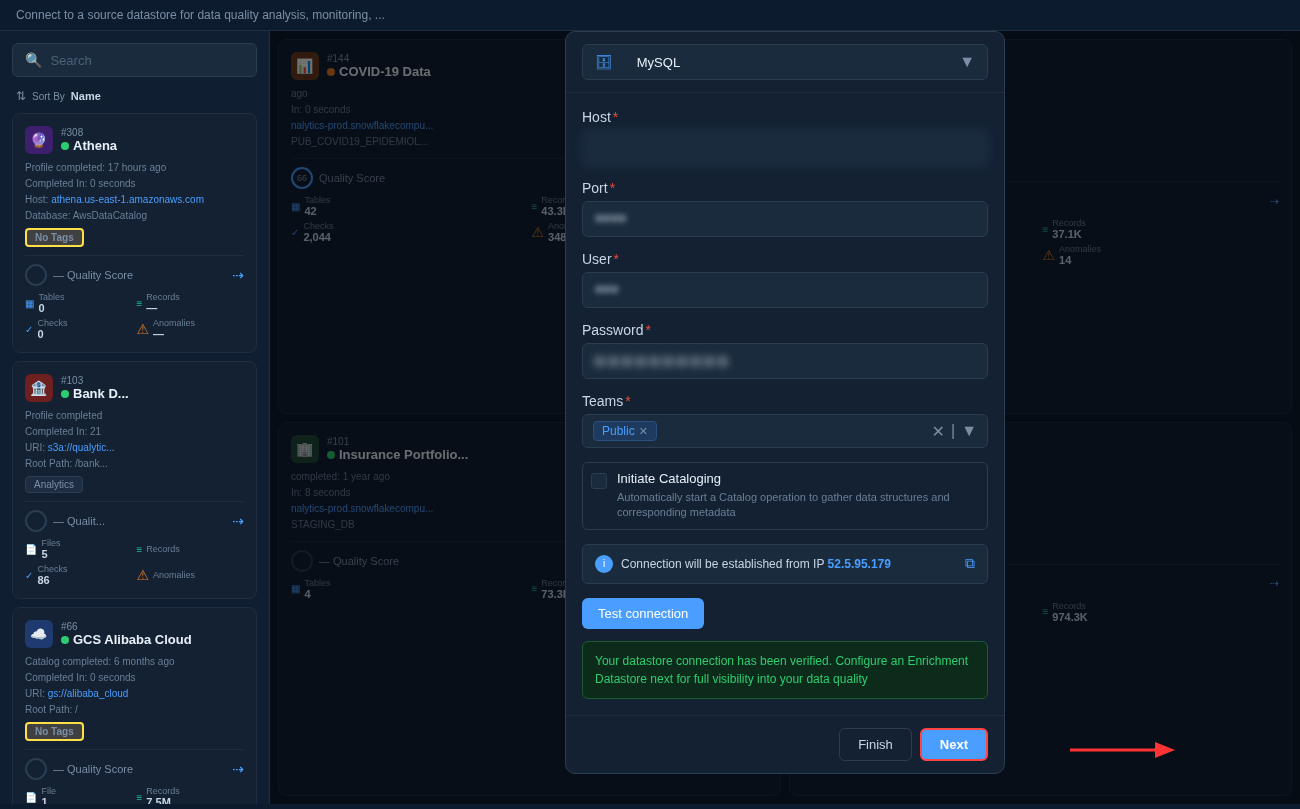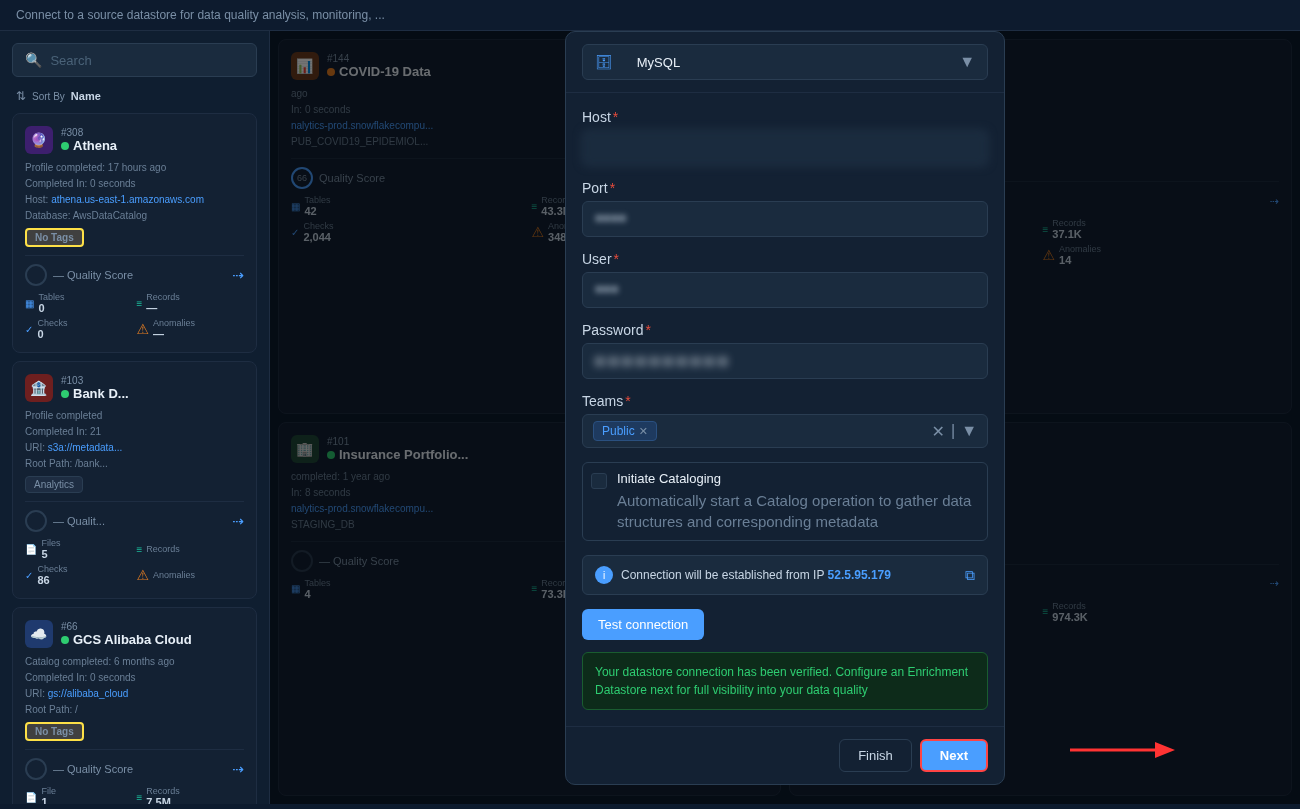--- a/index.html
+++ b/index.html
@@ -289,21 +289,21 @@
       width: 16px; height: 16px;
       border: 1px solid #2a3d52;
       border-radius: 3px;
       background: #1a2b3e;
       flex-shrink: 0;
       margin-top: 2px;
     }
 
     .catalog-text { flex: 1; }
     .catalog-title { font-size: 13px; color: #e8f0f8; margin-bottom: 4px; }
-    .catalog-desc { font-size: 15px; color: #6a7f96; line-height: 1.4; }
+    .catalog-desc { font-size: 11px; color: #6a7f96; line-height: 1.4; }
 
     .ip-notice {
       display: flex;
       align-items: center;
       gap: 8px;
       background: #1a2b3e;
       border: 1px solid #2a3d52;
       border-radius: 6px;
       padding: 10px 12px;
       margin-bottom: 14px;
@@ -485,21 +485,21 @@
           <div class="card-title-area">
             <div class="card-id">#103</div>
             <div class="card-name">
               <span class="status-dot dot-green"></span>Bank D...
             </div>
           </div>
         </div>
         <div class="card-meta">
           Profile completed<br>
           Completed In: 21<br>
-          URI: <a href="#">s3a://metadata...</a><br>
+          URI: <a href="#">s3a://qualytic...</a><br>
           Root Path: /bank...
         </div>
         <span class="tag tag-analytics">Analytics</span>
         <div class="quality-row">
           <div class="quality-circle"></div>
           <span>— Qualit...</span>
           <span style="margin-left:auto;color:#4a9eff;font-size:14px;">⇢</span>
         </div>
         <div class="stats-row">
           <div class="stat-item">

